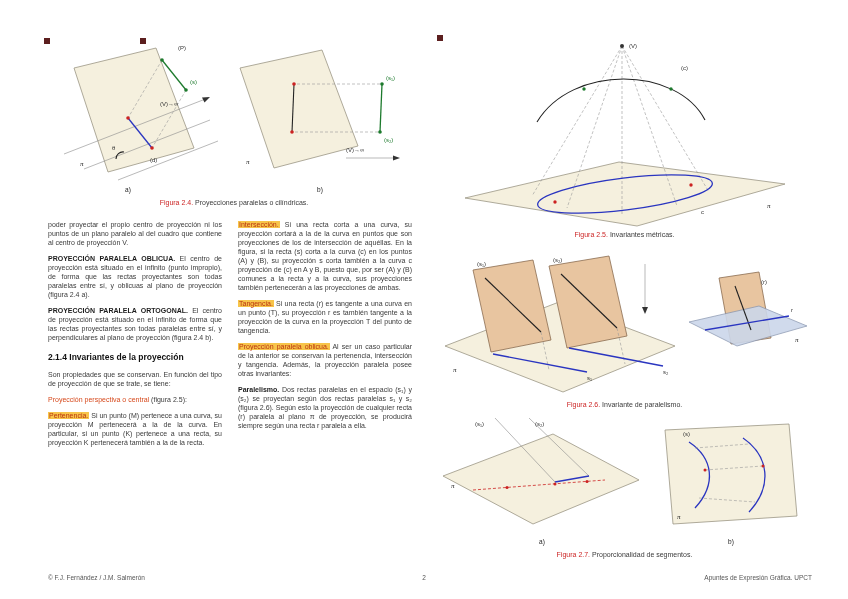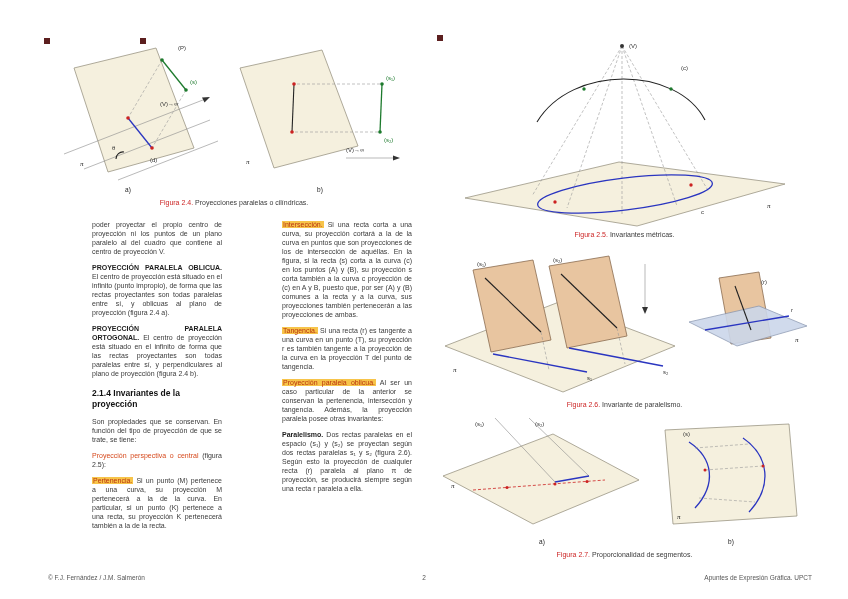--- a/index.html
+++ b/index.html
@@ -9,21 +9,21 @@
     overflow:hidden; font-family:"Liberation Sans", sans-serif; color:#3a3a3a;
   }
   .marker { position:absolute; width:6px; height:6px; background:#5c1f1f; }
 
   .figblock { position:absolute; }
   .figblock svg { display:block; }
   .caption { text-align:center; font-size:7px; color:#3a3a3a; margin-top:3px; white-space:nowrap; }
   .caption .cl { color:#cc2525; }
 
   .cols { position:absolute; left:48px; top:220px; width:364px; display:flex; gap:16px; }
-  .col { width:174px; font-size:7px; line-height:9px; text-align:justify;margin-left:44px; }
+  .col { width:174px; font-size:7px; line-height:9px; text-align:justify; }
   .para { margin-bottom:7px; }
   .lead-caps { font-weight:bold; color:#1c1c1c; }
   .lead-bold { font-weight:bold; color:#1c1c1c; }
   .lead-red { color:#d6491c; }
   .lead-hl { color:#b93310; background:#f7c44a; padding:0 1px; }
   .heading { font-size:8.5px; line-height:11px; color:#111; margin:10px 0 7px; font-weight:bold; text-align:left; }
 
   .f-left  { position:absolute; left:48px;  top:574px; font-size:6.5px; color:#555; }
   .f-center{ position:absolute; left:0; width:848px; top:574px; font-size:6.5px; color:#555; text-align:center; }
   .f-right { position:absolute; right:36px; top:574px; font-size:6.5px; color:#555; }

